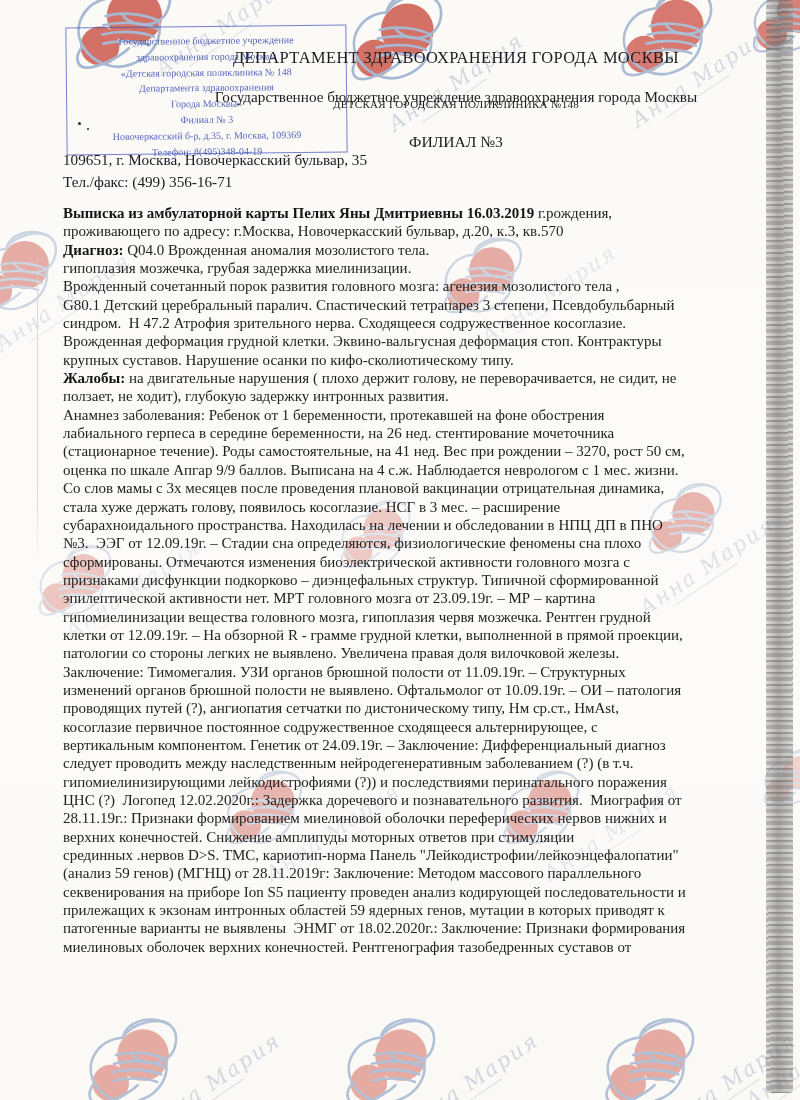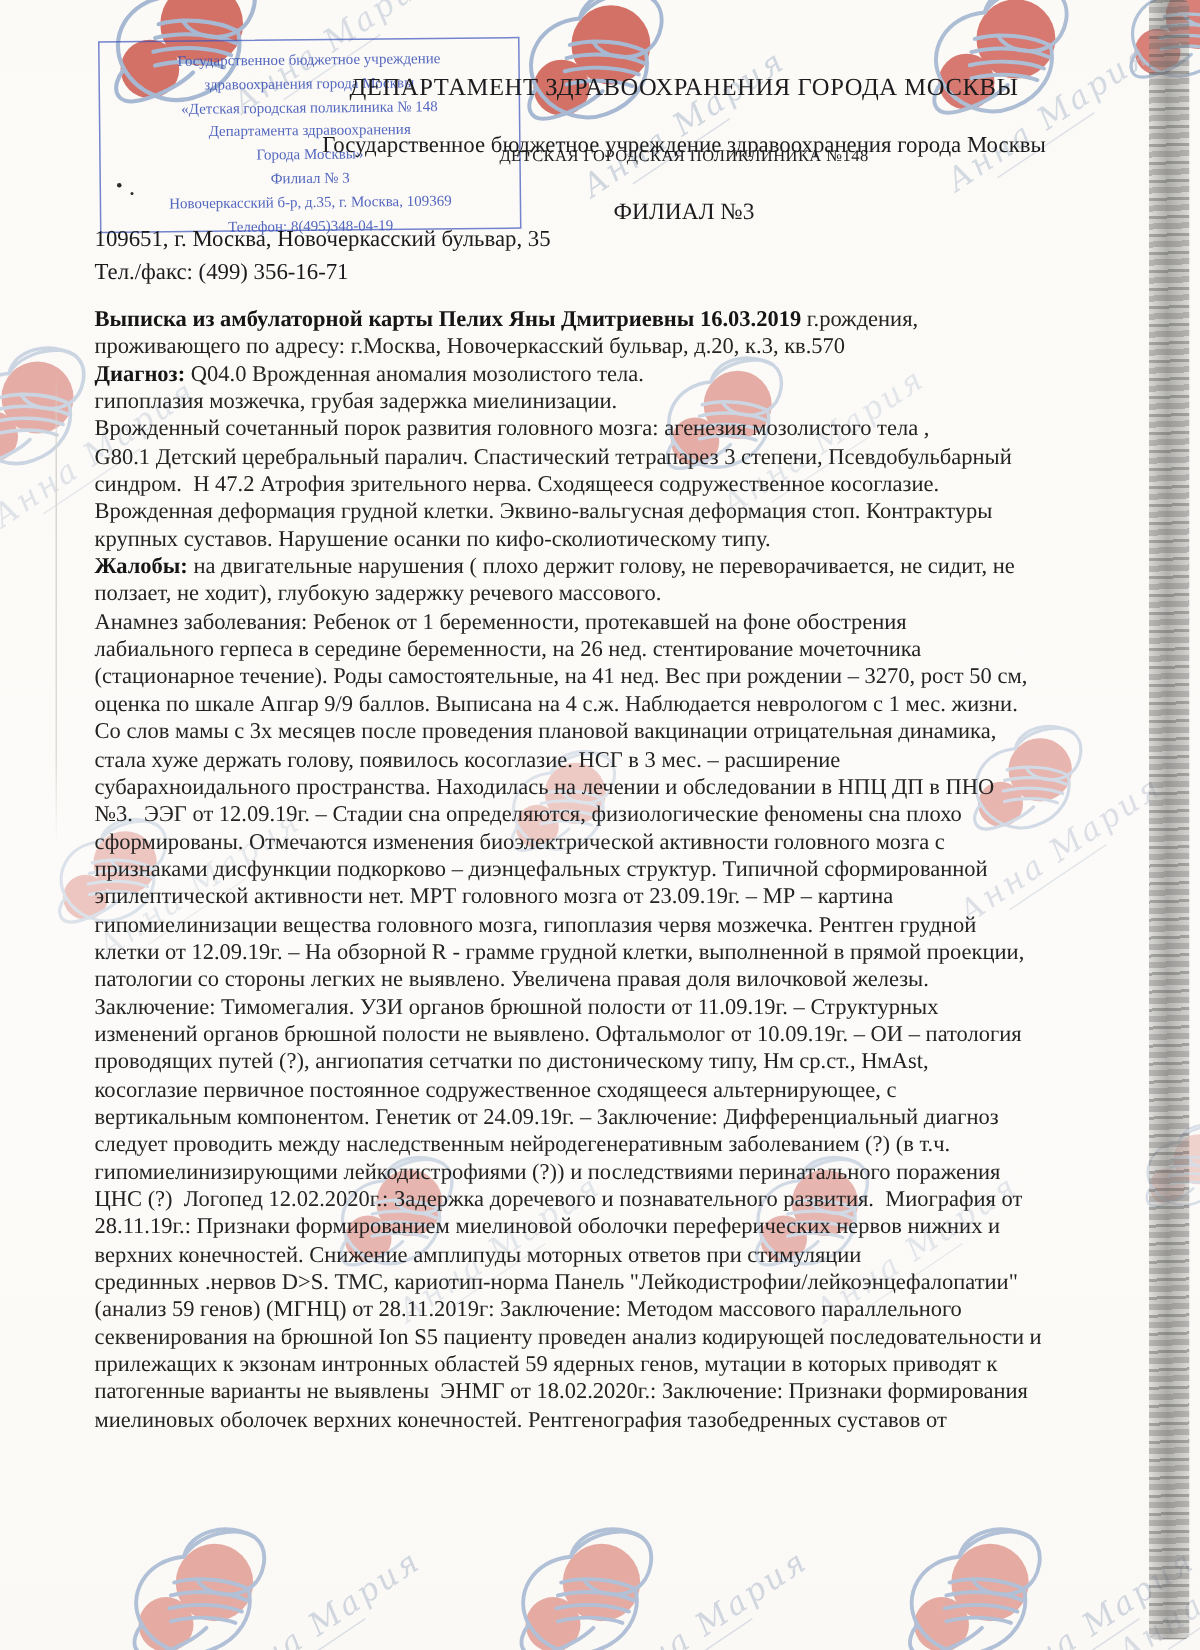--- a/index.html
+++ b/index.html
@@ -176,21 +176,21 @@
       <div class="line"><b>Выписка из амбулаторной карты Пелих Яны Дмитриевны 16.03.2019</b> г.рождения,</div>
       <div class="line">проживающего по адресу: г.Москва, Новочеркасский бульвар, д.20, к.3, кв.570</div>
       <div class="line"><b>Диагноз:</b> Q04.0 Врожденная аномалия мозолистого тела.</div>
       <div class="line">гипоплазия мозжечка, грубая задержка миелинизации.</div>
       <div class="line">Врожденный сочетанный порок развития головного мозга: агенезия мозолистого тела ,</div>
       <div class="line">G80.1 Детский церебральный паралич. Спастический тетрапарез 3 степени, Псевдобульбарный</div>
       <div class="line">синдром.  Н 47.2 Атрофия зрительного нерва. Сходящееся содружественное косоглазие.</div>
       <div class="line">Врожденная деформация грудной клетки. Эквино-вальгусная деформация стоп. Контрактуры</div>
       <div class="line">крупных суставов. Нарушение осанки по кифо-сколиотическому типу.</div>
       <div class="line"><b>Жалобы:</b> на двигательные нарушения ( плохо держит голову, не переворачивается, не сидит, не</div>
-      <div class="line">ползает, не ходит), глубокую задержку речевого массового.</div>
+      <div class="line">ползает, не ходит), глубокую задержку интронных развития.</div>
       <div class="line">Анамнез заболевания: Ребенок от 1 беременности, протекавшей на фоне обострения</div>
       <div class="line">лабиального герпеса в середине беременности, на 26 нед. стентирование мочеточника</div>
       <div class="line">(стационарное течение). Роды самостоятельные, на 41 нед. Вес при рождении – 3270, рост 50 см,</div>
       <div class="line">оценка по шкале Апгар 9/9 баллов. Выписана на 4 с.ж. Наблюдается неврологом с 1 мес. жизни.</div>
       <div class="line">Со слов мамы с 3х месяцев после проведения плановой вакцинации отрицательная динамика,</div>
       <div class="line">стала хуже держать голову, появилось косоглазие. НСГ в 3 мес. – расширение</div>
       <div class="line">субарахноидального пространства. Находилась на лечении и обследовании в НПЦ ДП в ПНО</div>
       <div class="line">№3.  ЭЭГ от 12.09.19г. – Стадии сна определяются, физиологические феномены сна плохо</div>
       <div class="line">сформированы. Отмечаются изменения биоэлектрической активности головного мозга с</div>
       <div class="line">признаками дисфункции подкорково – диэнцефальных структур. Типичной сформированной</div>
@@ -203,19 +203,19 @@
       <div class="line">проводящих путей (?), ангиопатия сетчатки по дистоническому типу, Нм ср.ст., НмAst,</div>
       <div class="line">косоглазие первичное постоянное содружественное сходящееся альтернирующее, с</div>
       <div class="line">вертикальным компонентом. Генетик от 24.09.19г. – Заключение: Дифференциальный диагноз</div>
       <div class="line">следует проводить между наследственным нейродегенеративным заболеванием (?) (в т.ч.</div>
       <div class="line">гипомиелинизирующими лейкодистрофиями (?)) и последствиями перинатального поражения</div>
       <div class="line">ЦНС (?)  Логопед 12.02.2020г.: Задержка доречевого и познавательного развития.  Миография от</div>
       <div class="line">28.11.19г.: Признаки формированием миелиновой оболочки переферических нервов нижних и</div>
       <div class="line">верхних конечностей. Снижение амплипуды моторных ответов при стимуляции</div>
       <div class="line">срединных .нервов D&gt;S. ТМС, кариотип-норма Панель "Лейкодистрофии/лейкоэнцефалопатии"</div>
       <div class="line">(анализ 59 генов) (МГНЦ) от 28.11.2019г: Заключение: Методом массового параллельного</div>
-      <div class="line">секвенирования на брюшной Ion S5 пациенту проведен анализ кодирующей последовательности и</div>
+      <div class="line">секвенирования на приборе Ion S5 пациенту проведен анализ кодирующей последовательности и</div>
       <div class="line">прилежащих к экзонам интронных областей 59 ядерных генов, мутации в которых приводят к</div>
       <div class="line">патогенные варианты не выявлены  ЭНМГ от 18.02.2020г.: Заключение: Признаки формирования</div>
       <div class="line">миелиновых оболочек верхних конечностей. Рентгенография тазобедренных суставов от</div>
     </div>
 
 </div>
 
 </body></html>

